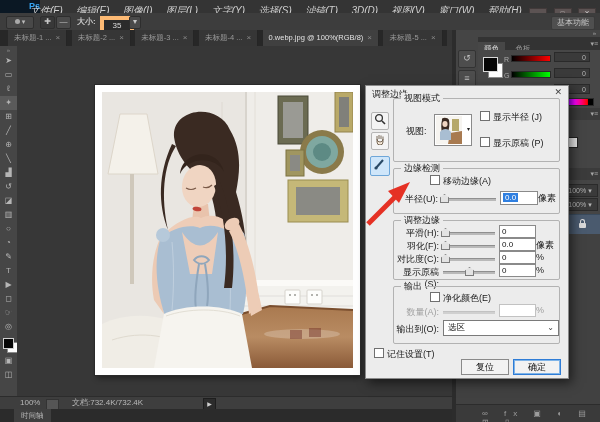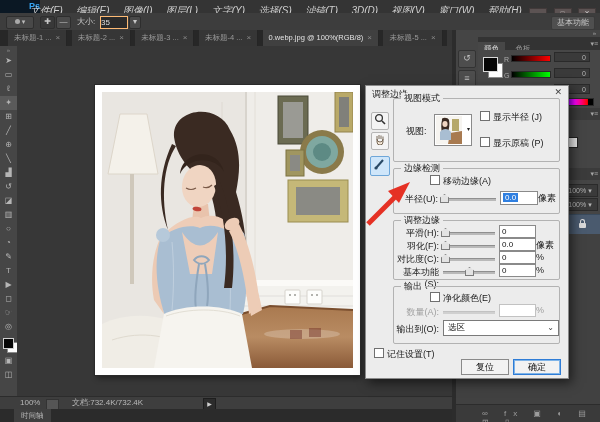--- a/index.html
+++ b/index.html
@@ -13,22 +13,22 @@
   .menu-item{font-size:10px;color:#cfcfcf;line-height:13px;margin-right:9px;display:inline-block;font-style:italic;}
   .menus{left:30px;top:0;white-space:nowrap;}
   .winbtn{width:16px;height:9px;background:#5c5353;border:1px solid #423a3a;color:#ddd;
           font-size:6px;line-height:8px;text-align:center;display:inline-block;margin-left:2px;}
   .optionsbar{left:0;top:13px;width:600px;height:17px;background:#3d3d3d;border-bottom:1px solid #2a2a2a;}
   .tool-preset{left:6px;top:3px;width:26px;height:11px;background:#484848;border:1px solid #2e2e2e;border-radius:2px;
                color:#bbb;font-size:7px;line-height:10px;text-align:center;}
   .opt-icon{width:13px;height:11px;background:#4a4a4a;border:1px solid #2e2e2e;border-radius:2px;
             color:#c7c7c7;font-size:8px;line-height:10px;text-align:center;}
   .opt-label{font-size:8px;color:#c9c9c9;line-height:17px;}
-  .opt-value{width:26px;height:11px;background:#2b2b2b;border:1px solid #fdba74;color:#ddd;
-             font-size:8px;line-height:11px;text-align:left;}
+  .opt-value{width:26px;height:11px;background:#2b2b2b;border:4px solid #fdba74;color:#ddd;
+             font-size:8px;line-height:11px;text-align:center;}
   .workspace{right:5px;top:16px;height:12px;padding:0 5px;background:#4f4f4f;border:1px solid #3a3a3a;
              border-radius:2px;color:#c9c9c9;font-size:8px;line-height:11px;}
   
   .tabbar{left:0;top:30px;width:452px;height:16px;background:#272727;}
   .tab{display:inline-block;height:16px;padding:0 6px;background:#363636;border-right:1px solid #252525;
        color:#9a9a9a;font-size:7.5px;line-height:16px;vertical-align:top;}
   .tab.active{background:#404040;color:#e2e2e2;}
   .tab .x{margin-left:4px;color:#8a8a8a;font-size:8px;}
   
   .toolstrip{left:0;top:46px;width:17px;height:350px;background:#464646;border-right:1px solid #2c2c2c;}
@@ -124,21 +124,21 @@
     </div>
   </div>
 
   <div class="abs optionsbar">
     <div class="abs tool-preset">
       <span style="display:inline-block;width:5px;height:5px;border-radius:50%;background:#a9a9a9;"></span>
       <span>▾</span>
     </div>
     <div class="abs opt-icon" style="left:40px;top:3px;background:#383838;">✚</div>
     <div class="abs opt-icon" style="left:56px;top:3px;">—</div>
-    <span class="abs opt-label" style="left:77px;top:0;">大小:</span>
+    <span class="abs opt-label" style="left:77px;top:0;font-weight:bold;">大小:</span>
     <div class="abs opt-value" style="left:100px;top:3px;">35</div>
     <div class="abs opt-icon" style="left:129px;top:3px;width:10px;">▾</div>
   </div>
   <div class="abs workspace">基本功能</div>
 
   <div class="abs tabbar" style="white-space:nowrap;padding-left:8px;box-sizing:border-box;">
     <div class="tab"><span>未标题-1 ...</span><span class="x">×</span></div>
     <div class="tab"><span>未标题-2 ...</span><span class="x">×</span></div>
     <div class="tab"><span>未标题-3 ...</span><span class="x">×</span></div>
     <div class="tab"><span>未标题-4 ...</span><span class="x">×</span></div>
@@ -386,21 +386,21 @@
           <span class="thumb" style="left:-2px;"></span>
         </div>
       <div class="abs vbox" style="left:105px;top:17px;width:33px;height:11px;">0.0</div>
       <span class="abs unit" style="left:142px;top:18px;">像素</span>
       <span class="abs srow-label" style="left:0;top:32px;width:45px;">对比度(C):</span>
       <div class="abs track" style="left:49px;top:37px;width:52px;">
           <span class="thumb" style="left:-2px;"></span>
         </div>
       <div class="abs vbox" style="left:105px;top:30px;width:33px;height:11px;">0</div>
       <span class="abs unit" style="left:142px;top:31px;">%</span>
-      <span class="abs srow-label" style="left:0;top:45px;width:45px;">基本功能(S):</span>
+      <span class="abs srow-label" style="left:0;top:45px;width:45px;">显示原稿(S):</span>
       <div class="abs track" style="left:49px;top:50px;width:52px;">
           <span class="thumb" style="left:22px;"></span>
         </div>
       <div class="abs vbox" style="left:105px;top:43px;width:33px;height:11px;">0</div>
       <span class="abs unit" style="left:142px;top:44px;">%</span>
     </div>
 
     <div class="abs grp" style="left:27px;top:200px;width:165px;height:56px;">
       <span class="glab">输出</span>
       <div class="abs cb-row" style="left:36px;top:5px;">

